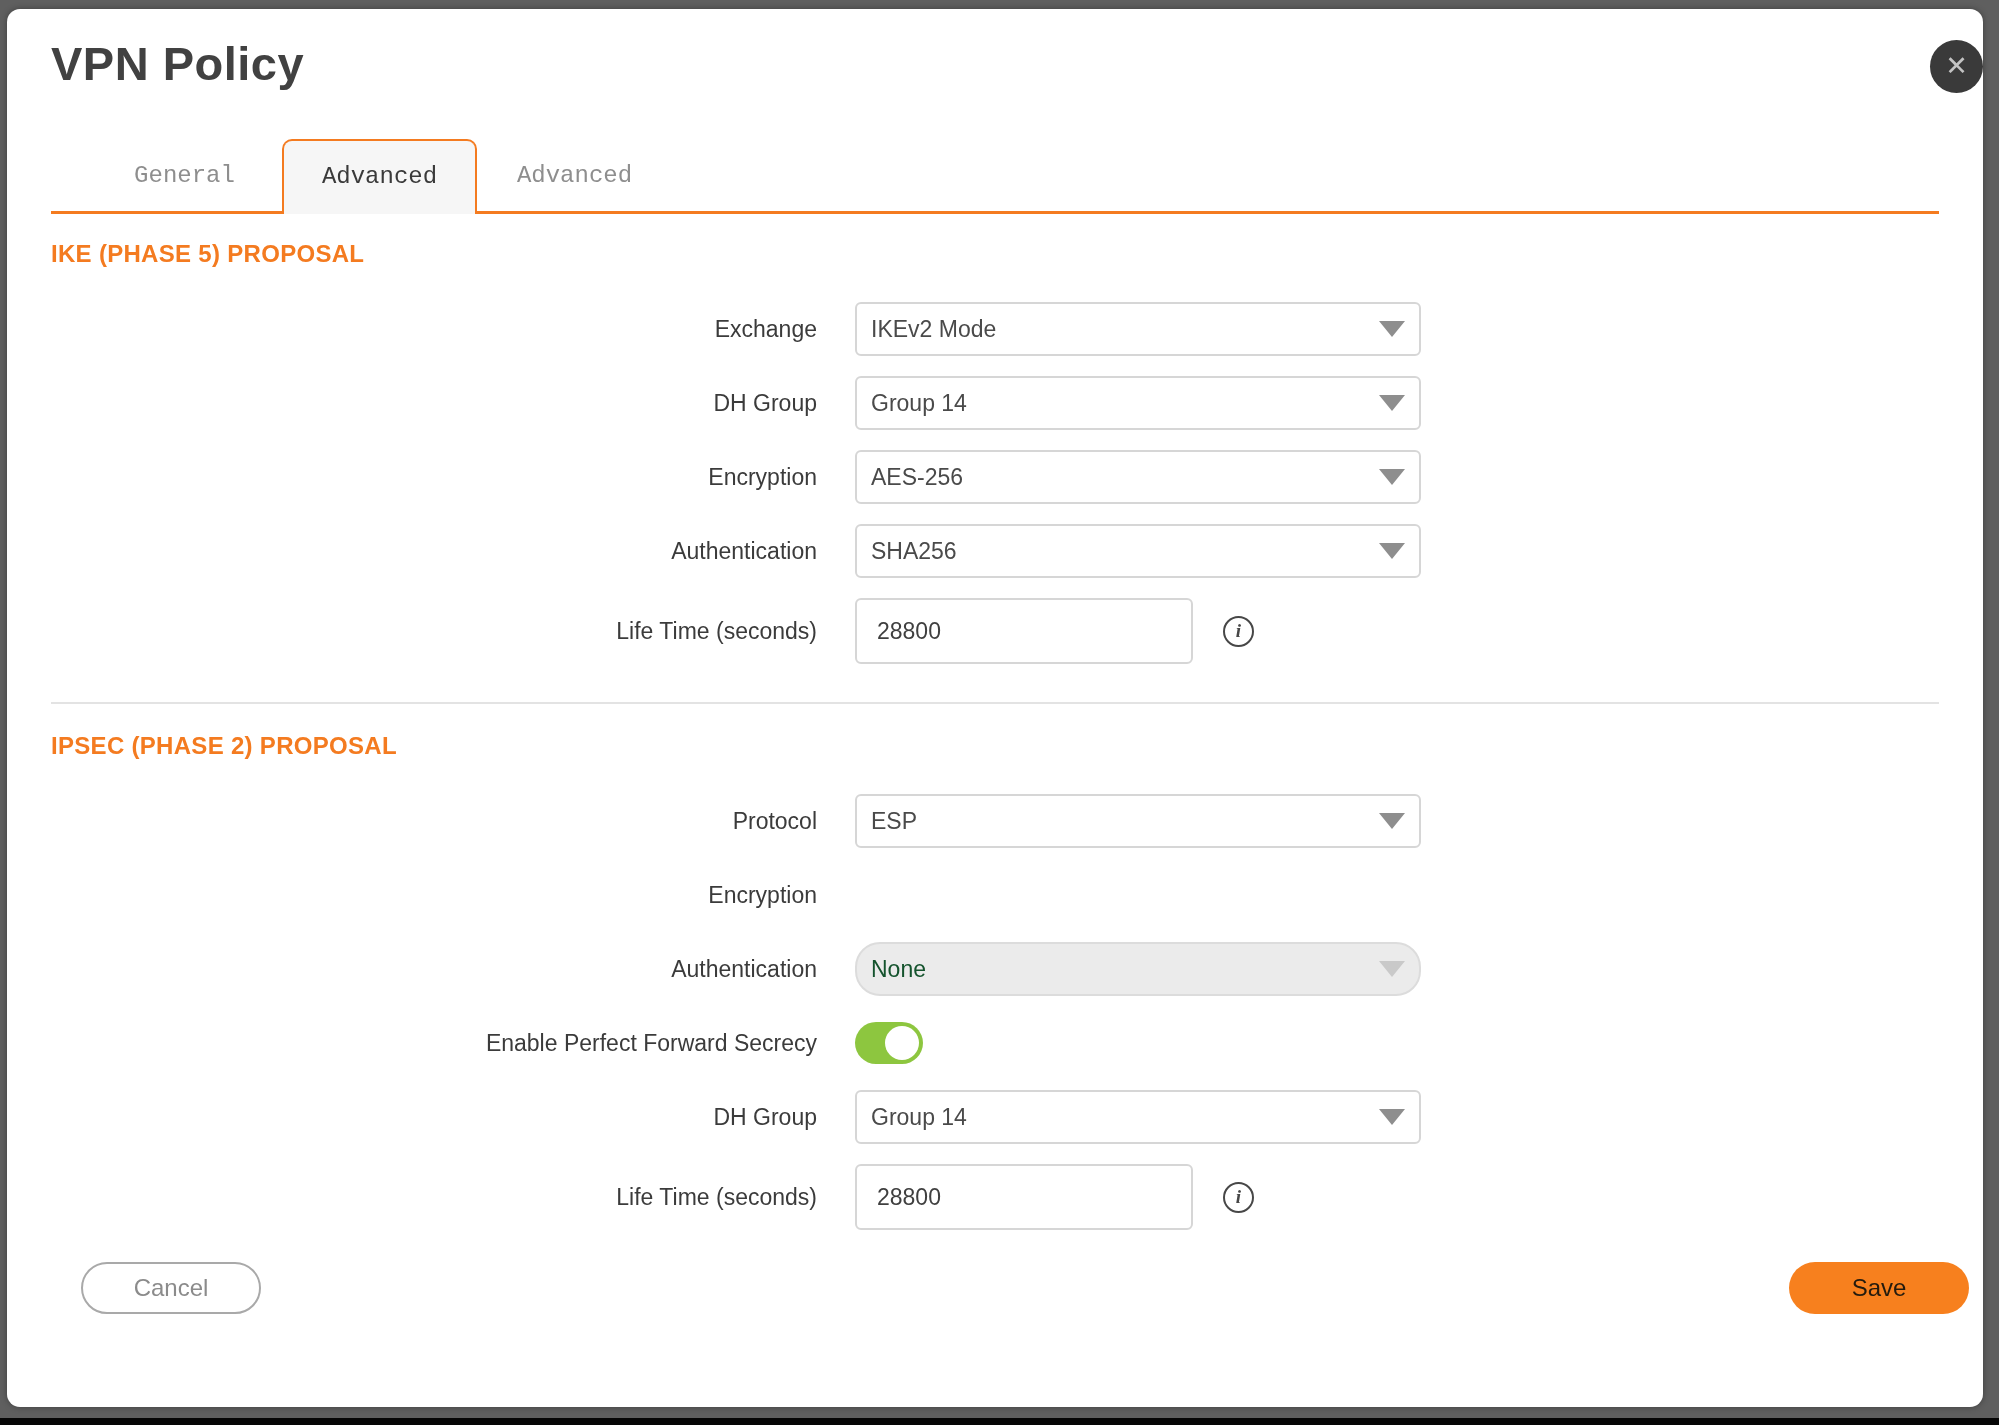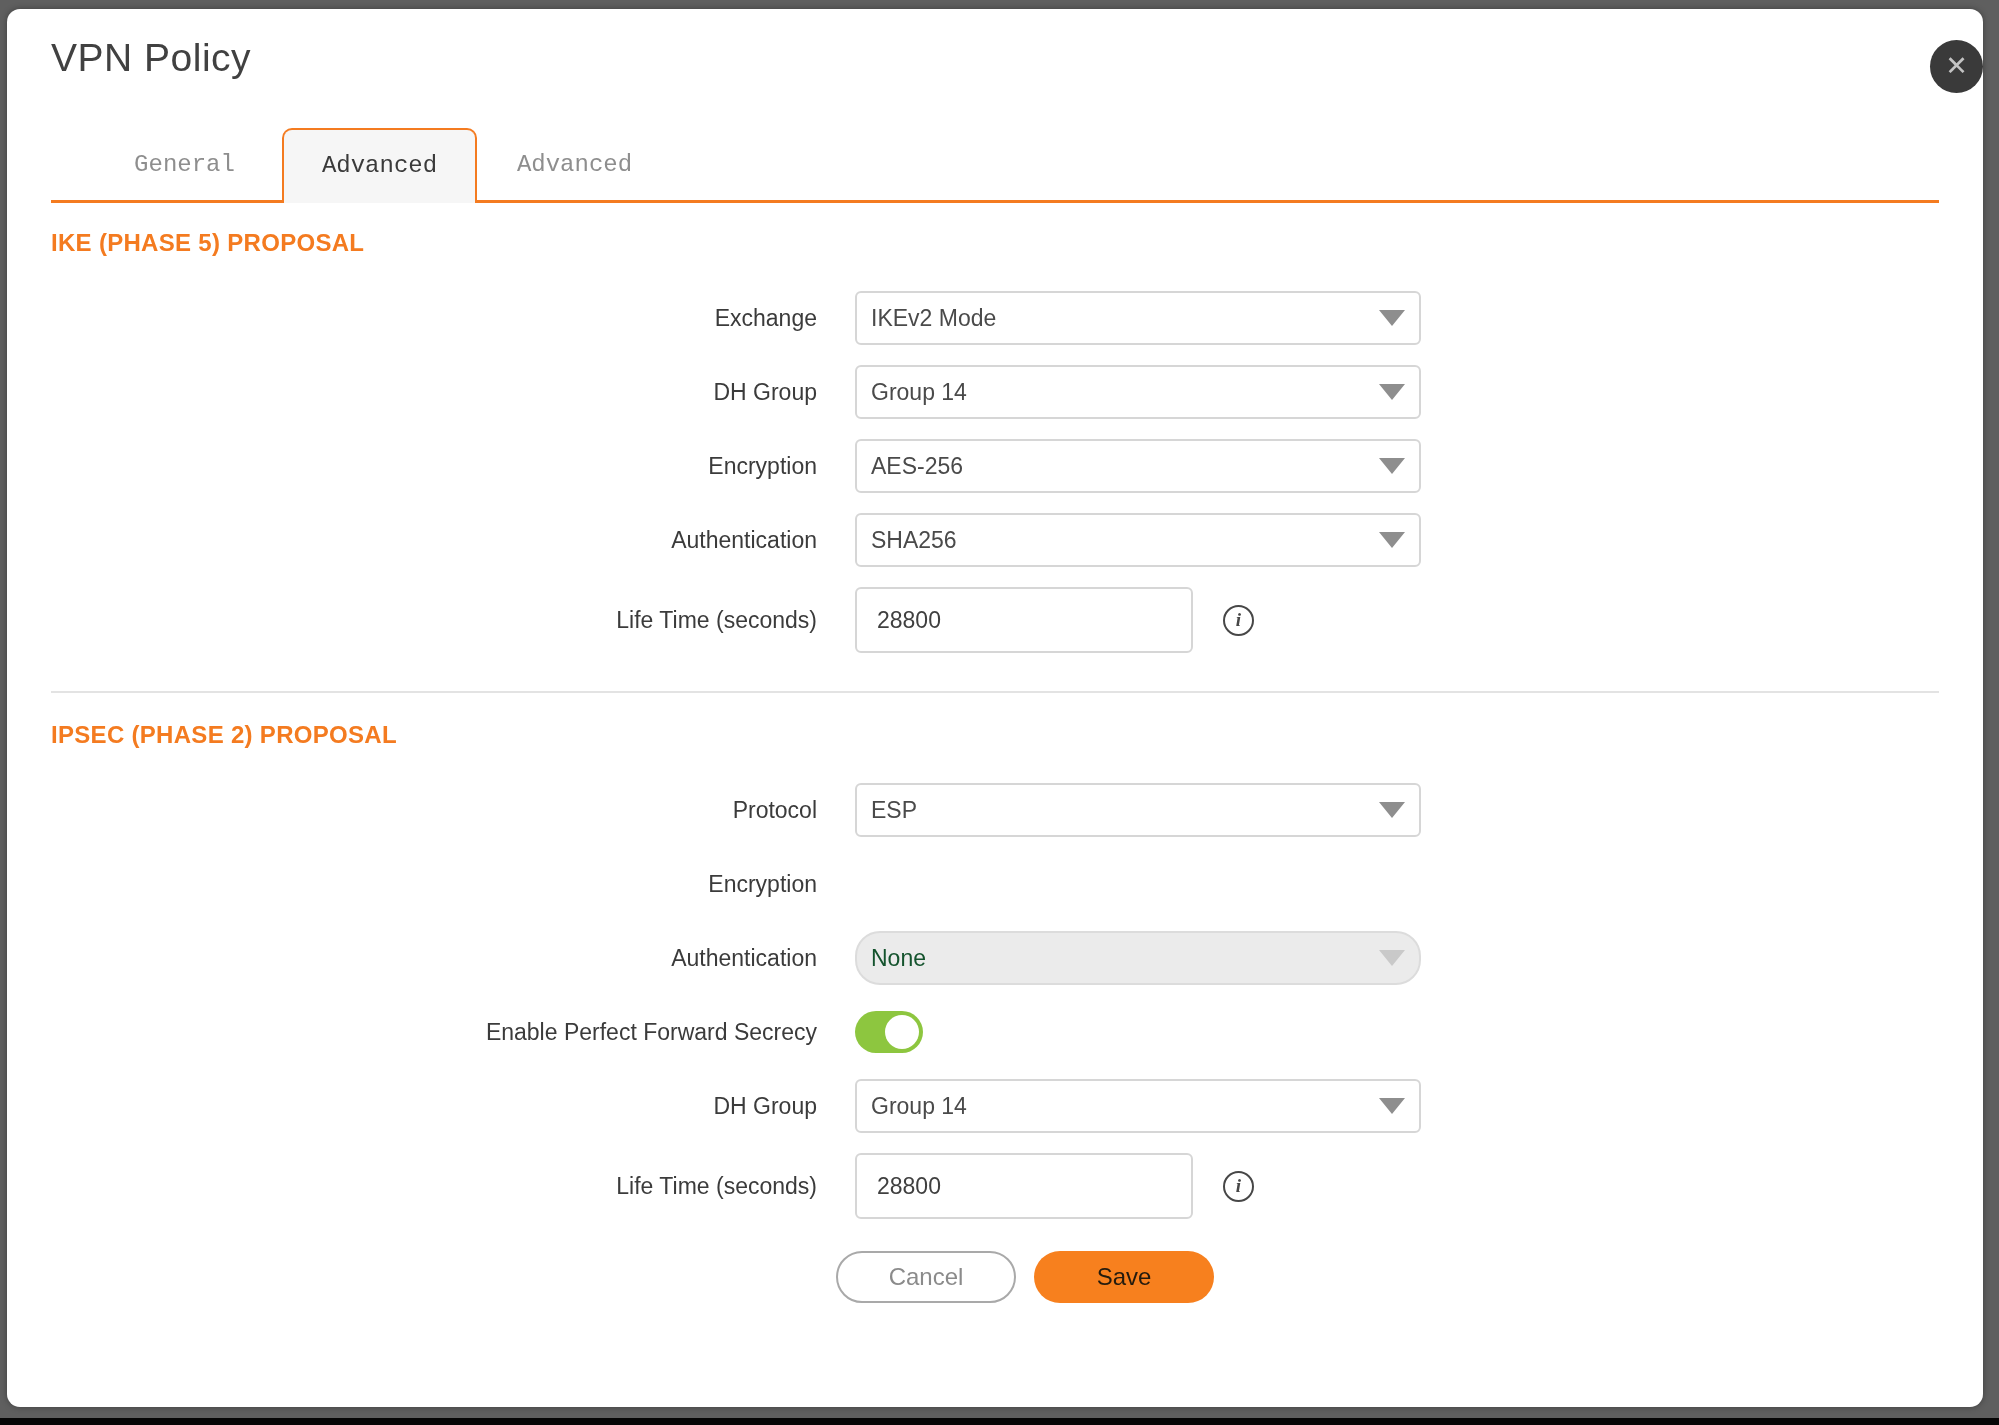--- a/index.html
+++ b/index.html
@@ -20,21 +20,21 @@
     padding:0 44px;
   }
   .close-btn {
     position:absolute; left:1930px; top:40px; width:53px; height:53px;
     background:#3a3a3a; border:none; border-radius:50%;
     display:flex; align-items:center; justify-content:center;
     cursor:pointer; z-index:5;
   }
   .close-btn span { color:#c3c3c3; font-size:27px; font-weight:300; line-height:1; }
   .title {
-    margin-top:27px; font-size:39px; font-weight:400; color:#414141; letter-spacing:.5px;
+    margin-top:27px; font-size:47px; font-weight:700; color:#414141; letter-spacing:.5px;
   }
   
   .tabbar {
     margin-top:48px; height:75px; display:flex; align-items:stretch;
     border-bottom:3px solid #F47B20; padding-left:36px; position:relative;
   }
   .tab {
     width:195px; display:flex; align-items:center; justify-content:center;
     font-size:24px; color:#8e8e8e; cursor:pointer; position:relative;font-family:Liberation Mono, monospace;
   }
@@ -84,21 +84,21 @@
     width:68px; height:42px; border-radius:21px; background:#8DC63F;
     position:relative; cursor:pointer;
   }
   .toggle .knob {
     position:absolute; top:4px; right:4px; width:34px; height:34px;
     background:#ffffff; border-radius:50%;
   }
   .divider { height:2px; background:#e3e3e3; margin-top:38px; margin-bottom:28px; }
   
   .footer {
-    display:flex; justify-content:center; gap:18px; margin-top:32px;
+    display:flex; justify-content:space-between; gap:18px; margin-top:32px;
     transform:translateX(30px);
   }
   .btn {
     width:180px; height:52px; border-radius:26px; font-size:24px;
     display:flex; align-items:center; justify-content:center; cursor:pointer;
     font-family:"Liberation Sans", sans-serif;
   }
   .btn.cancel { background:#fff; border:2px solid #a9a9a9; color:#8b8b8b; }
   .btn.save { background:#F7801E; border:none; color:#241b0e; font-weight:500; }
 </style>

